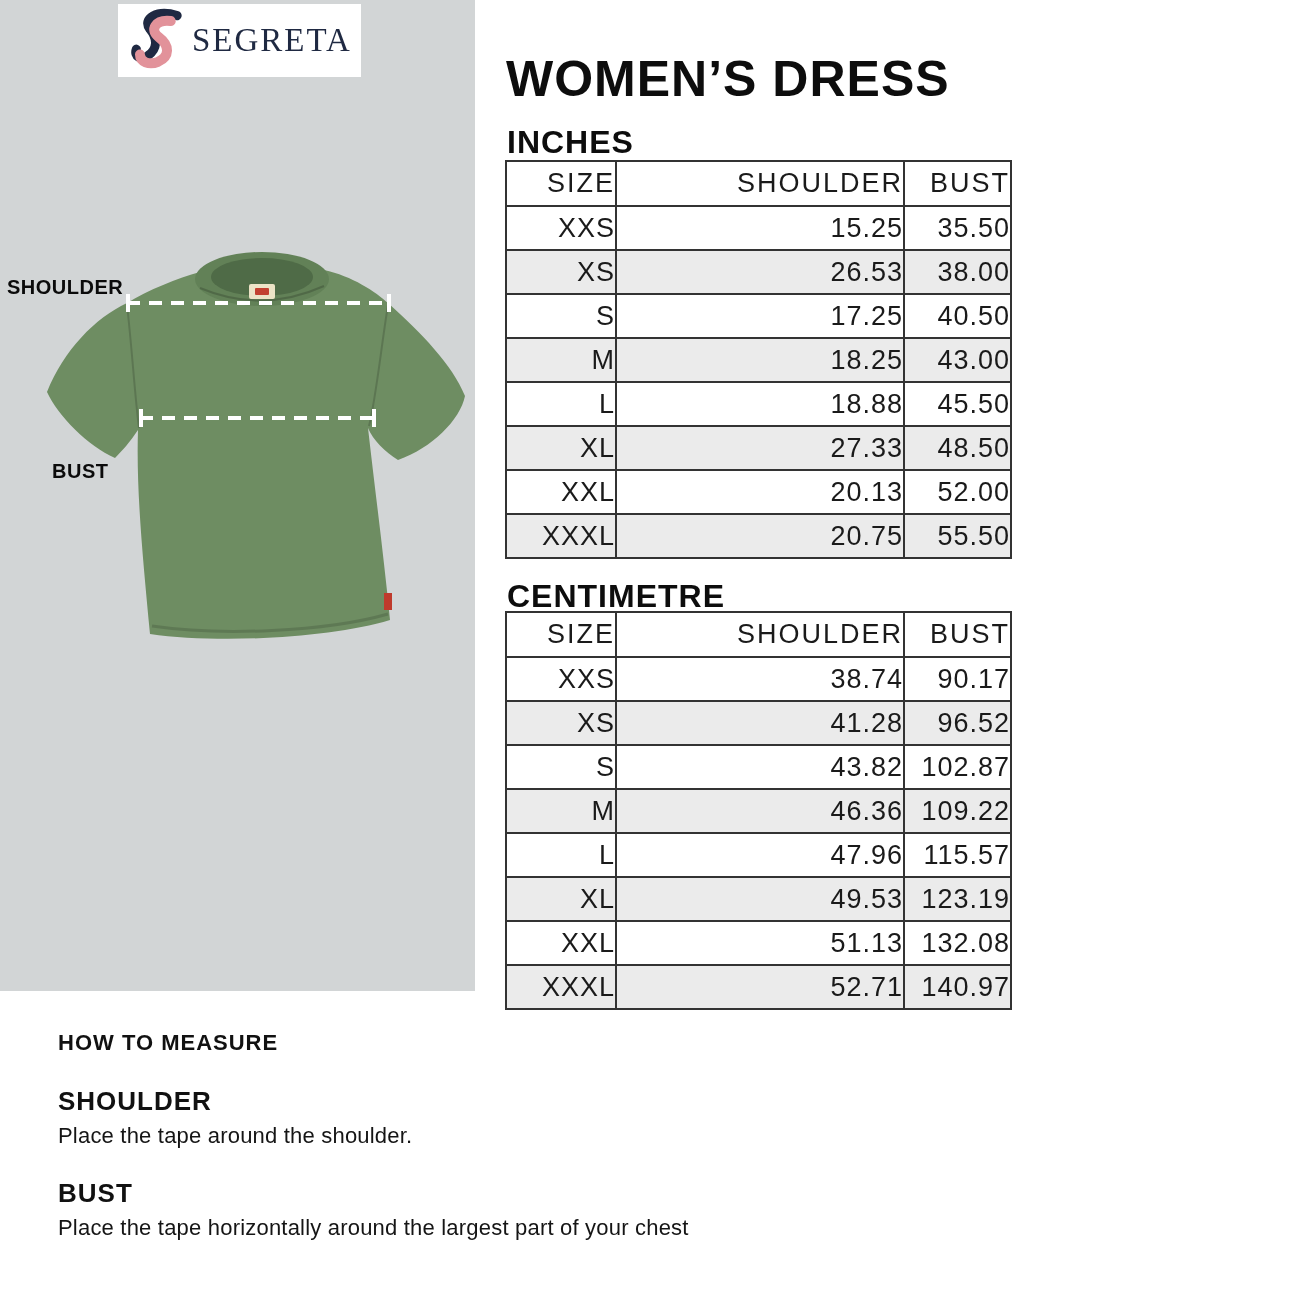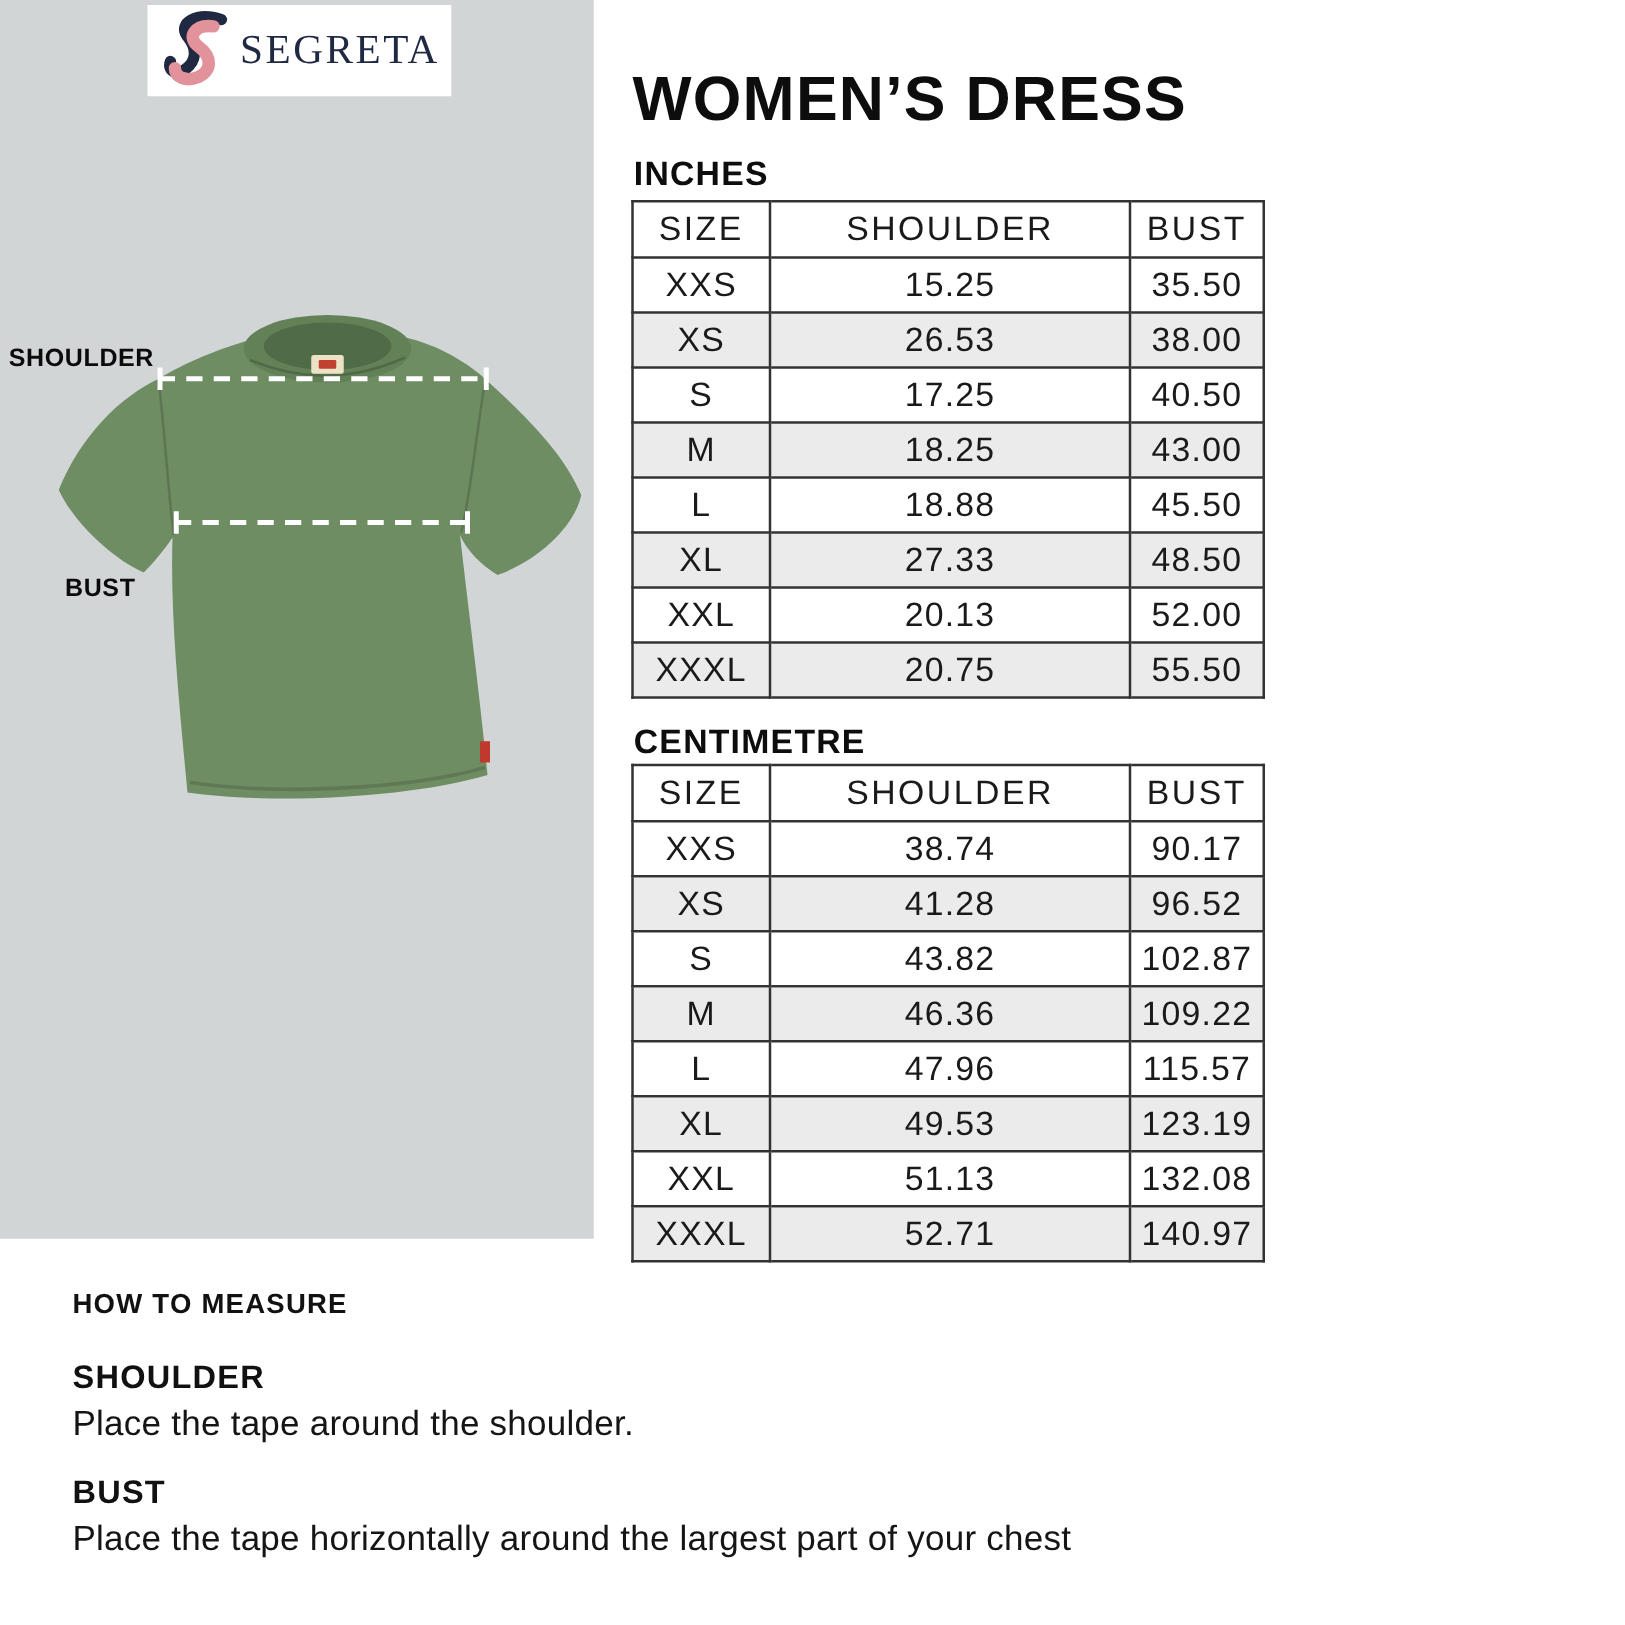--- a/index.html
+++ b/index.html
@@ -39,46 +39,46 @@
   }
   .meas-label.shoulder{left:7px;top:276px;}
   .meas-label.bust{left:52px;top:460px;}
 
   
   .page-title{
     left:506px;top:50px;font-size:50px;font-weight:bold;letter-spacing:1px;
     color:#0d0d0d;white-space:nowrap;
   }
   .unit-label{
-    font-size:27px;font-weight:bold;letter-spacing:1px;color:#0d0d0d;white-space:nowrap;
+    font-size:32px;font-weight:bold;letter-spacing:1px;color:#0d0d0d;white-space:nowrap;
   }
   .unit-inches{left:507px;top:124px;}
   .unit-cm{left:507px;top:578px;}
 
   table.size-table{
     border-collapse:collapse;table-layout:fixed;width:505px;
     font-size:27px;color:#1a1a1a;background:#ffffff;
   }
   table.size-table th, table.size-table td{
     border:2px solid var(--table-border);
-    text-align:center;vertical-align:middle;
+    text-align:right;vertical-align:middle;
     padding:0;height:42px;font-weight:normal;letter-spacing:1px;
     overflow:hidden;white-space:nowrap;
   }
   table.size-table th{height:43px;letter-spacing:2px;}
   table.size-table tbody tr.alt{background:var(--row-alt);}
   .tbl-inches{left:505px;top:160px;}
   .tbl-cm{left:505px;top:611px;}
 
   
   .how-title{left:58px;top:1030px;font-size:22px;font-weight:bold;letter-spacing:1px;white-space:nowrap;}
   .sec-heading{font-size:26px;font-weight:bold;letter-spacing:1px;white-space:nowrap;}
   .sec-heading.s1{left:58px;top:1086px;}
   .sec-heading.s2{left:58px;top:1178px;}
-  .sec-text{font-size:28px;color:#151515;white-space:nowrap;letter-spacing:0.2px;}
+  .sec-text{font-size:22px;color:#151515;white-space:nowrap;letter-spacing:0.2px;}
   .sec-text.t1{left:58px;top:1123px;}
   .sec-text.t2{left:58px;top:1215px;}
 </style>
 </head>
 <body>
 
 <div class="abs gray-panel">
 
   <div class="abs logo-box">
     <svg width="58" height="66" viewBox="0 0 64 70" aria-hidden="true">

